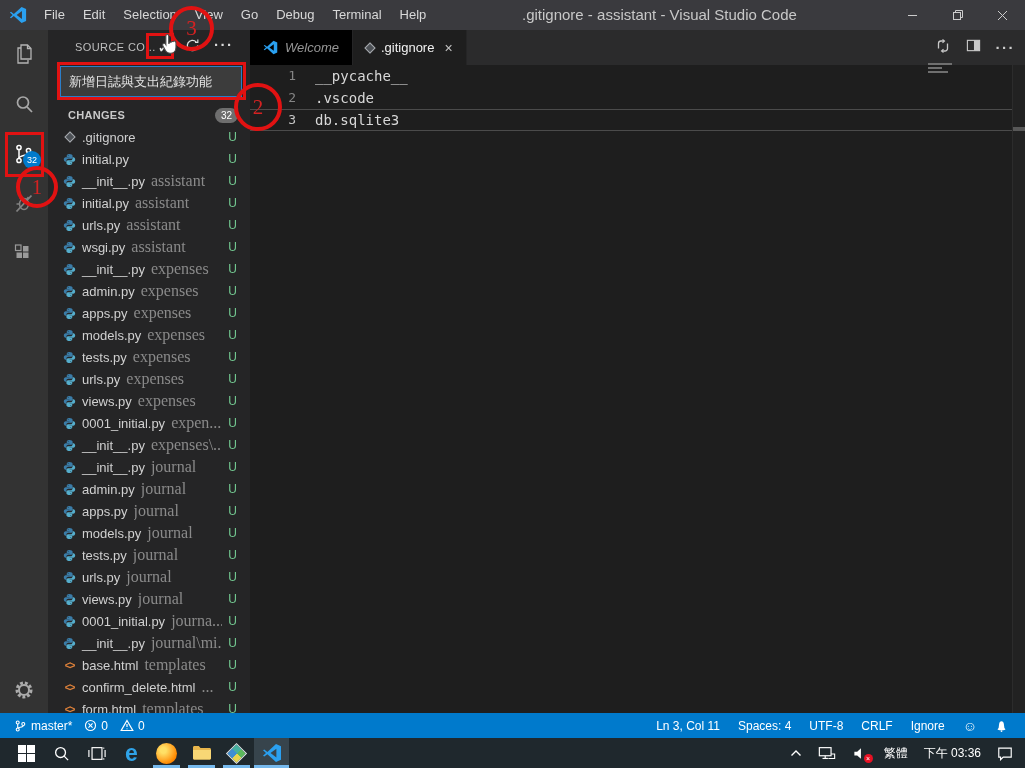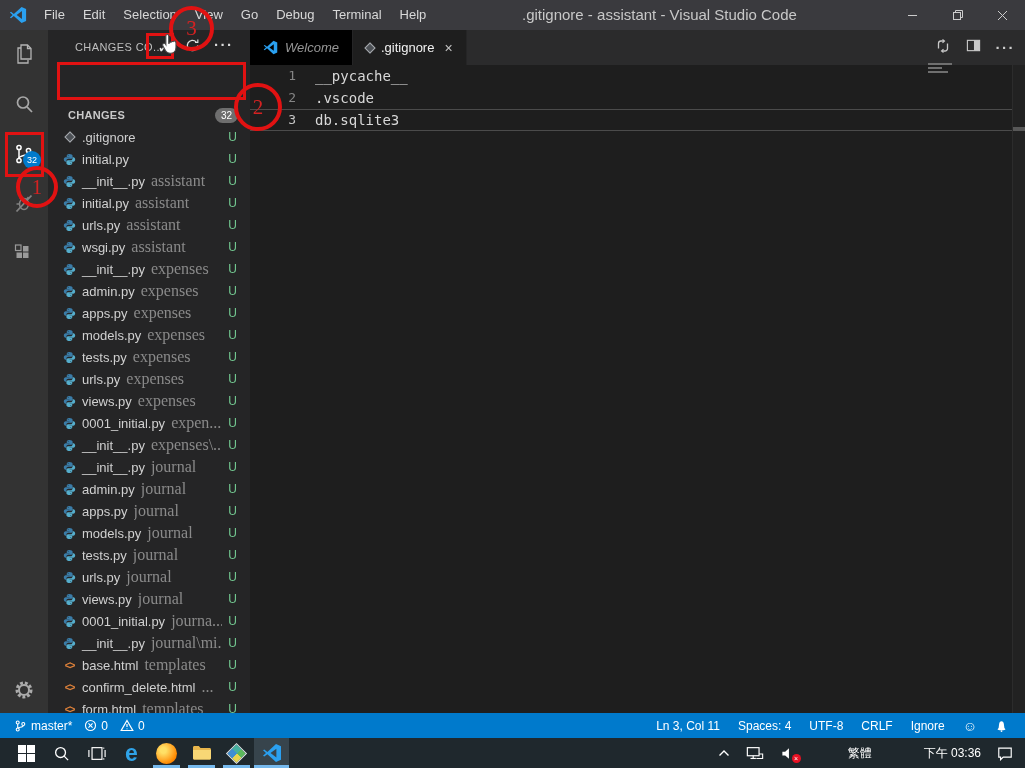--- a/index.html
+++ b/index.html
@@ -90,21 +90,21 @@
   .tbtn.vscode{background:#37444c;}
   .tbtn.vscode .runline{left:0;right:0;}
   .edge-e{color:#2fa3e8;font-size:23px;font-weight:700;line-height:23px;}
   .edge-e::before{content:"e";}
   .firefox{width:21px;height:21px;border-radius:50%;
            background:radial-gradient(circle at 35% 35%, #ffe066 15%, #ffb133 45%, #ff8a00 70%, #e55b00 100%);}
   .diamond{width:15px;height:15px;transform:rotate(45deg);border:1px solid #dfe5e8;
            background:conic-gradient(#5bb75b 0 25%, #e8d44d 0 50%, #3f8fd2 0 75%, #46b0a0 0 100%);}
   .tray{margin-left:auto;display:flex;align-items:center;height:30px;margin-right:4px;color:#ffffff;}
   .tray-item{display:flex;align-items:center;justify-content:center;padding:0 8px;height:30px;position:relative;}
-  .tray-text{font-size:12px;white-space:nowrap;margin-left:36px;}
+  .tray-text{font-size:12px;white-space:nowrap;}
   .mute-badge{position:absolute;right:3px;bottom:5px;width:9px;height:9px;border-radius:50%;background:#e81123;
               color:#fff;font-size:7px;line-height:9px;text-align:center;}
   .mute-badge::before{content:"\00d7";}
 
   
   .ann{position:absolute;z-index:90;pointer-events:none;}
   .ann-rect{border:3px solid #e11212;}
   .ann-circle{border:4px solid #e11212;border-radius:50%;display:flex;align-items:center;justify-content:center;
               color:#d42222;font-size:21px;font-family:"Liberation Serif","DejaVu Serif",serif;}
   .r-scm{left:5px;top:132px;width:39px;height:45px;}
@@ -214,29 +214,30 @@
     <span class="abtn" style="top:636px;">
       <svg width="24" height="24" viewBox="0 0 24 24" fill="none">
           <circle cx="12" cy="12" r="7" stroke="#ababab" stroke-width="3" stroke-dasharray="2.9 1.9"></circle>
           <circle cx="12" cy="12" r="5" stroke="#ababab" stroke-width="2"></circle>
           <circle cx="12" cy="12" r="2.2" stroke="#333333" stroke-width="1.6"></circle>
         </svg>
     </span>
   </div>
 
   <div class="sidebar">
-    <span class="panel-title">CHANGES CO...</span>
+    <span class="panel-title">SOURCE CO...</span>
     <span class="ph-check"></span>
     <span class="ph-refresh">
       <svg width="15" height="15" viewBox="0 0 16 16" fill="none" stroke="#e0e0e0" stroke-width="1.4">
           <path d="M13.5 8a5.5 5.5 0 1 1-1.6-3.9"></path>
           <path d="M13.7 1.6v3h-3" stroke-width="1.2"></path>
         </svg>
     </span>
     <span class="ph-more"></span>
+    <input class="commit-input" value="新增日誌與支出紀錄功能" style="">
     <div class="changes">
       <span class="changes-label">CHANGES</span>
       <span class="changes-badge">32</span>
     </div>
     <div class="file-list">
 
         <div class="frow">
           <span class="ficon">
             <span class="gitico"></span>
 

